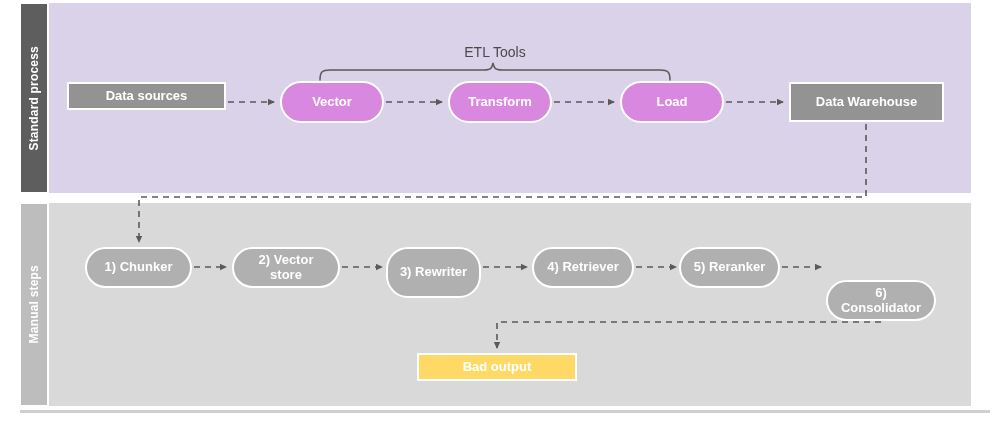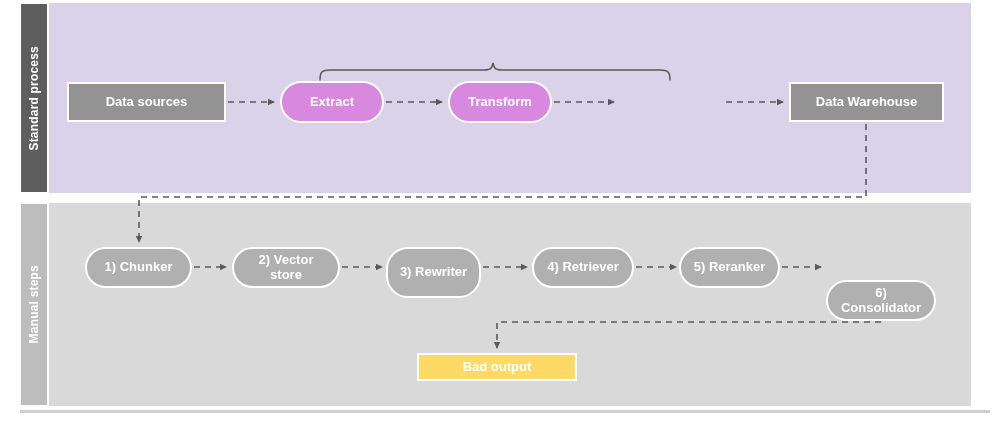--- a/index.html
+++ b/index.html
@@ -148,33 +148,37 @@
       <line x1="636" y1="267" x2="676" y2="267" marker-end="url(#arw)"></line>
       <line x1="782" y1="267" x2="821" y2="267" marker-end="url(#arw)"></line>
 
       <path d="M881,289 L881,322 L497,322 L497,348" marker-end="url(#arw)"></path>
     </g>
 
     <path d="M320,80 C320,72 322,70 330,70 L484,70 C491,70 492,68 493,63
              C494,68 495,70 502,70 L660,70 C668,70 670,72 670,80" stroke="#5a5a5a" stroke-width="1.5" fill="none" stroke-linecap="round"></path>
   </svg>
 
-
-  <div class="node rect gray-fill" style="left:67px;top:82px;width:159px;height:40px;">
+  <div id="etl-label">ETL Tools</div>
+
+  <div class="node rect gray-fill" style="left:67px;top:82px;width:159px;height:28px;">
     <span>Data sources</span>
   </div>
 
   <div class="node pill purple-fill" style="left:280px;top:81px;width:104px;height:42px;">
-    <span>Extract</span>
+    <span>Vector</span>
   </div>
 
   <div class="node pill purple-fill" style="left:448px;top:81px;width:104px;height:42px;">
     <span>Transform</span>
   </div>
 
+  <div class="node pill purple-fill" style="left:620px;top:81px;width:104px;height:42px;">
+    <span>Load</span>
+  </div>
 
   <div class="node rect gray-fill" style="left:789px;top:82px;width:155px;height:40px;">
     <span>Data Warehouse</span>
   </div>
 
   <div class="node pill mgray-fill" style="left:85px;top:247px;width:107px;height:41px;">
     <span>1) Chunker</span>
   </div>
 
   <div class="node pill mgray-fill" style="left:232px;top:247px;width:108px;height:41px;padding:0 10px;">

